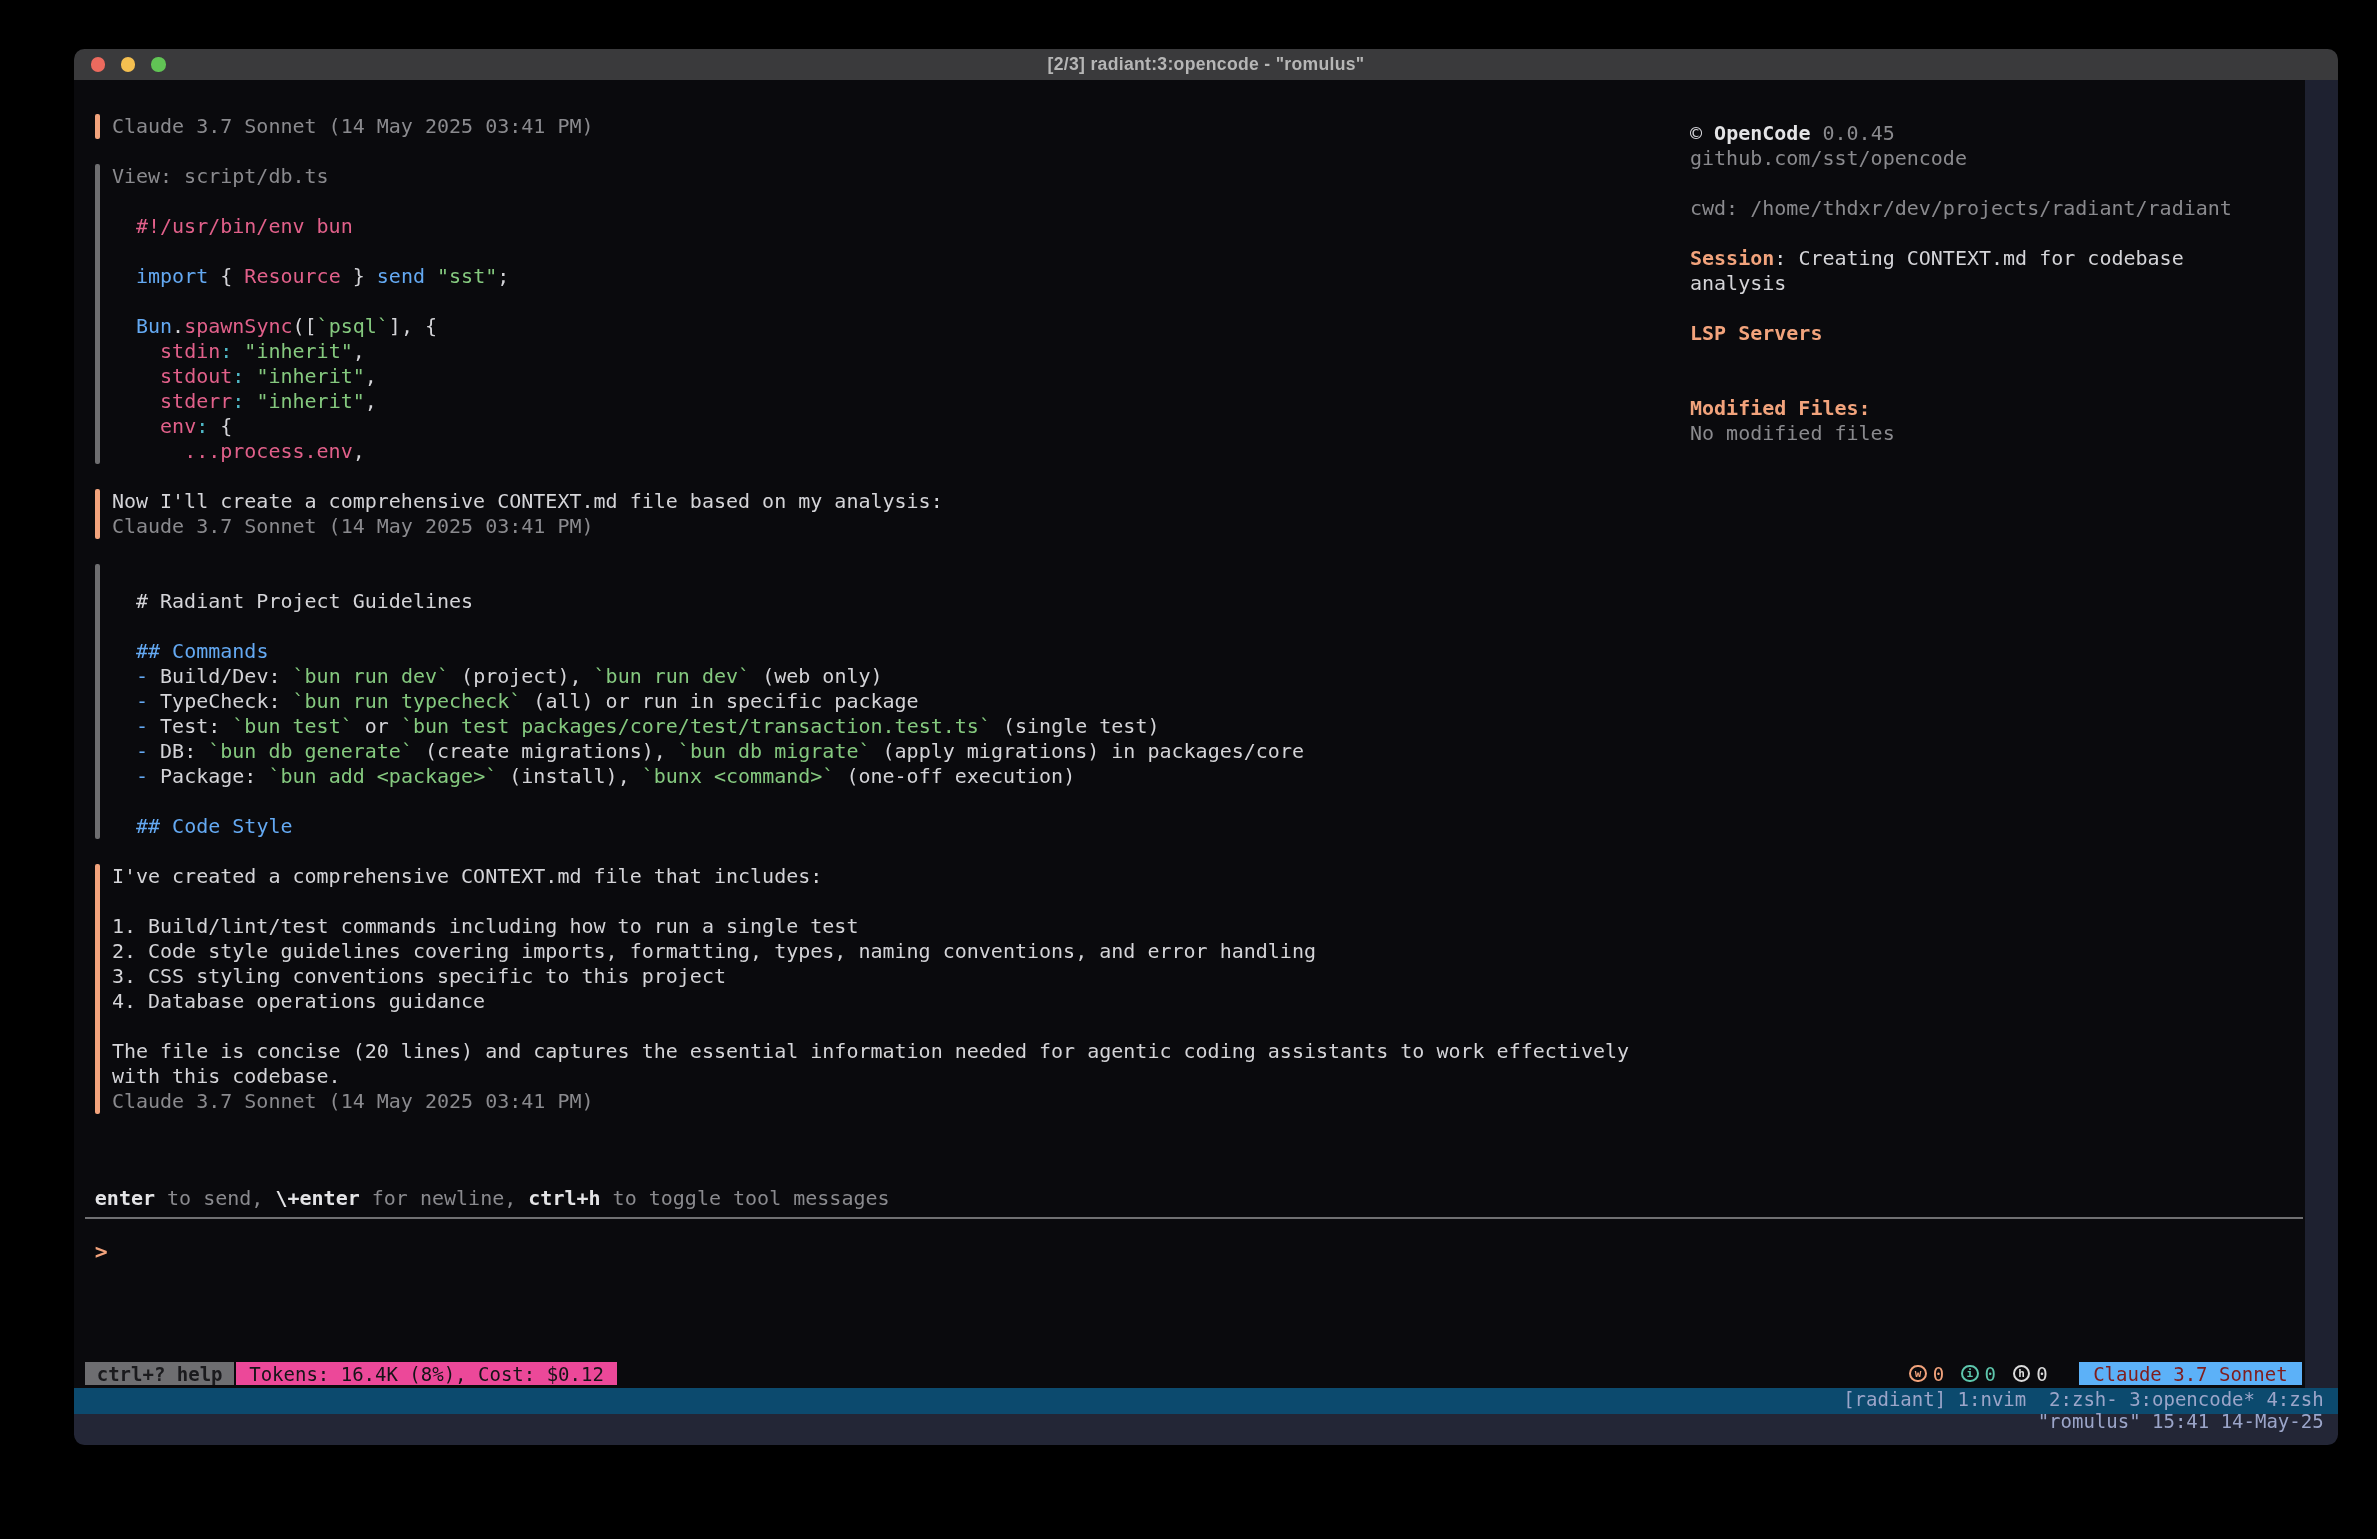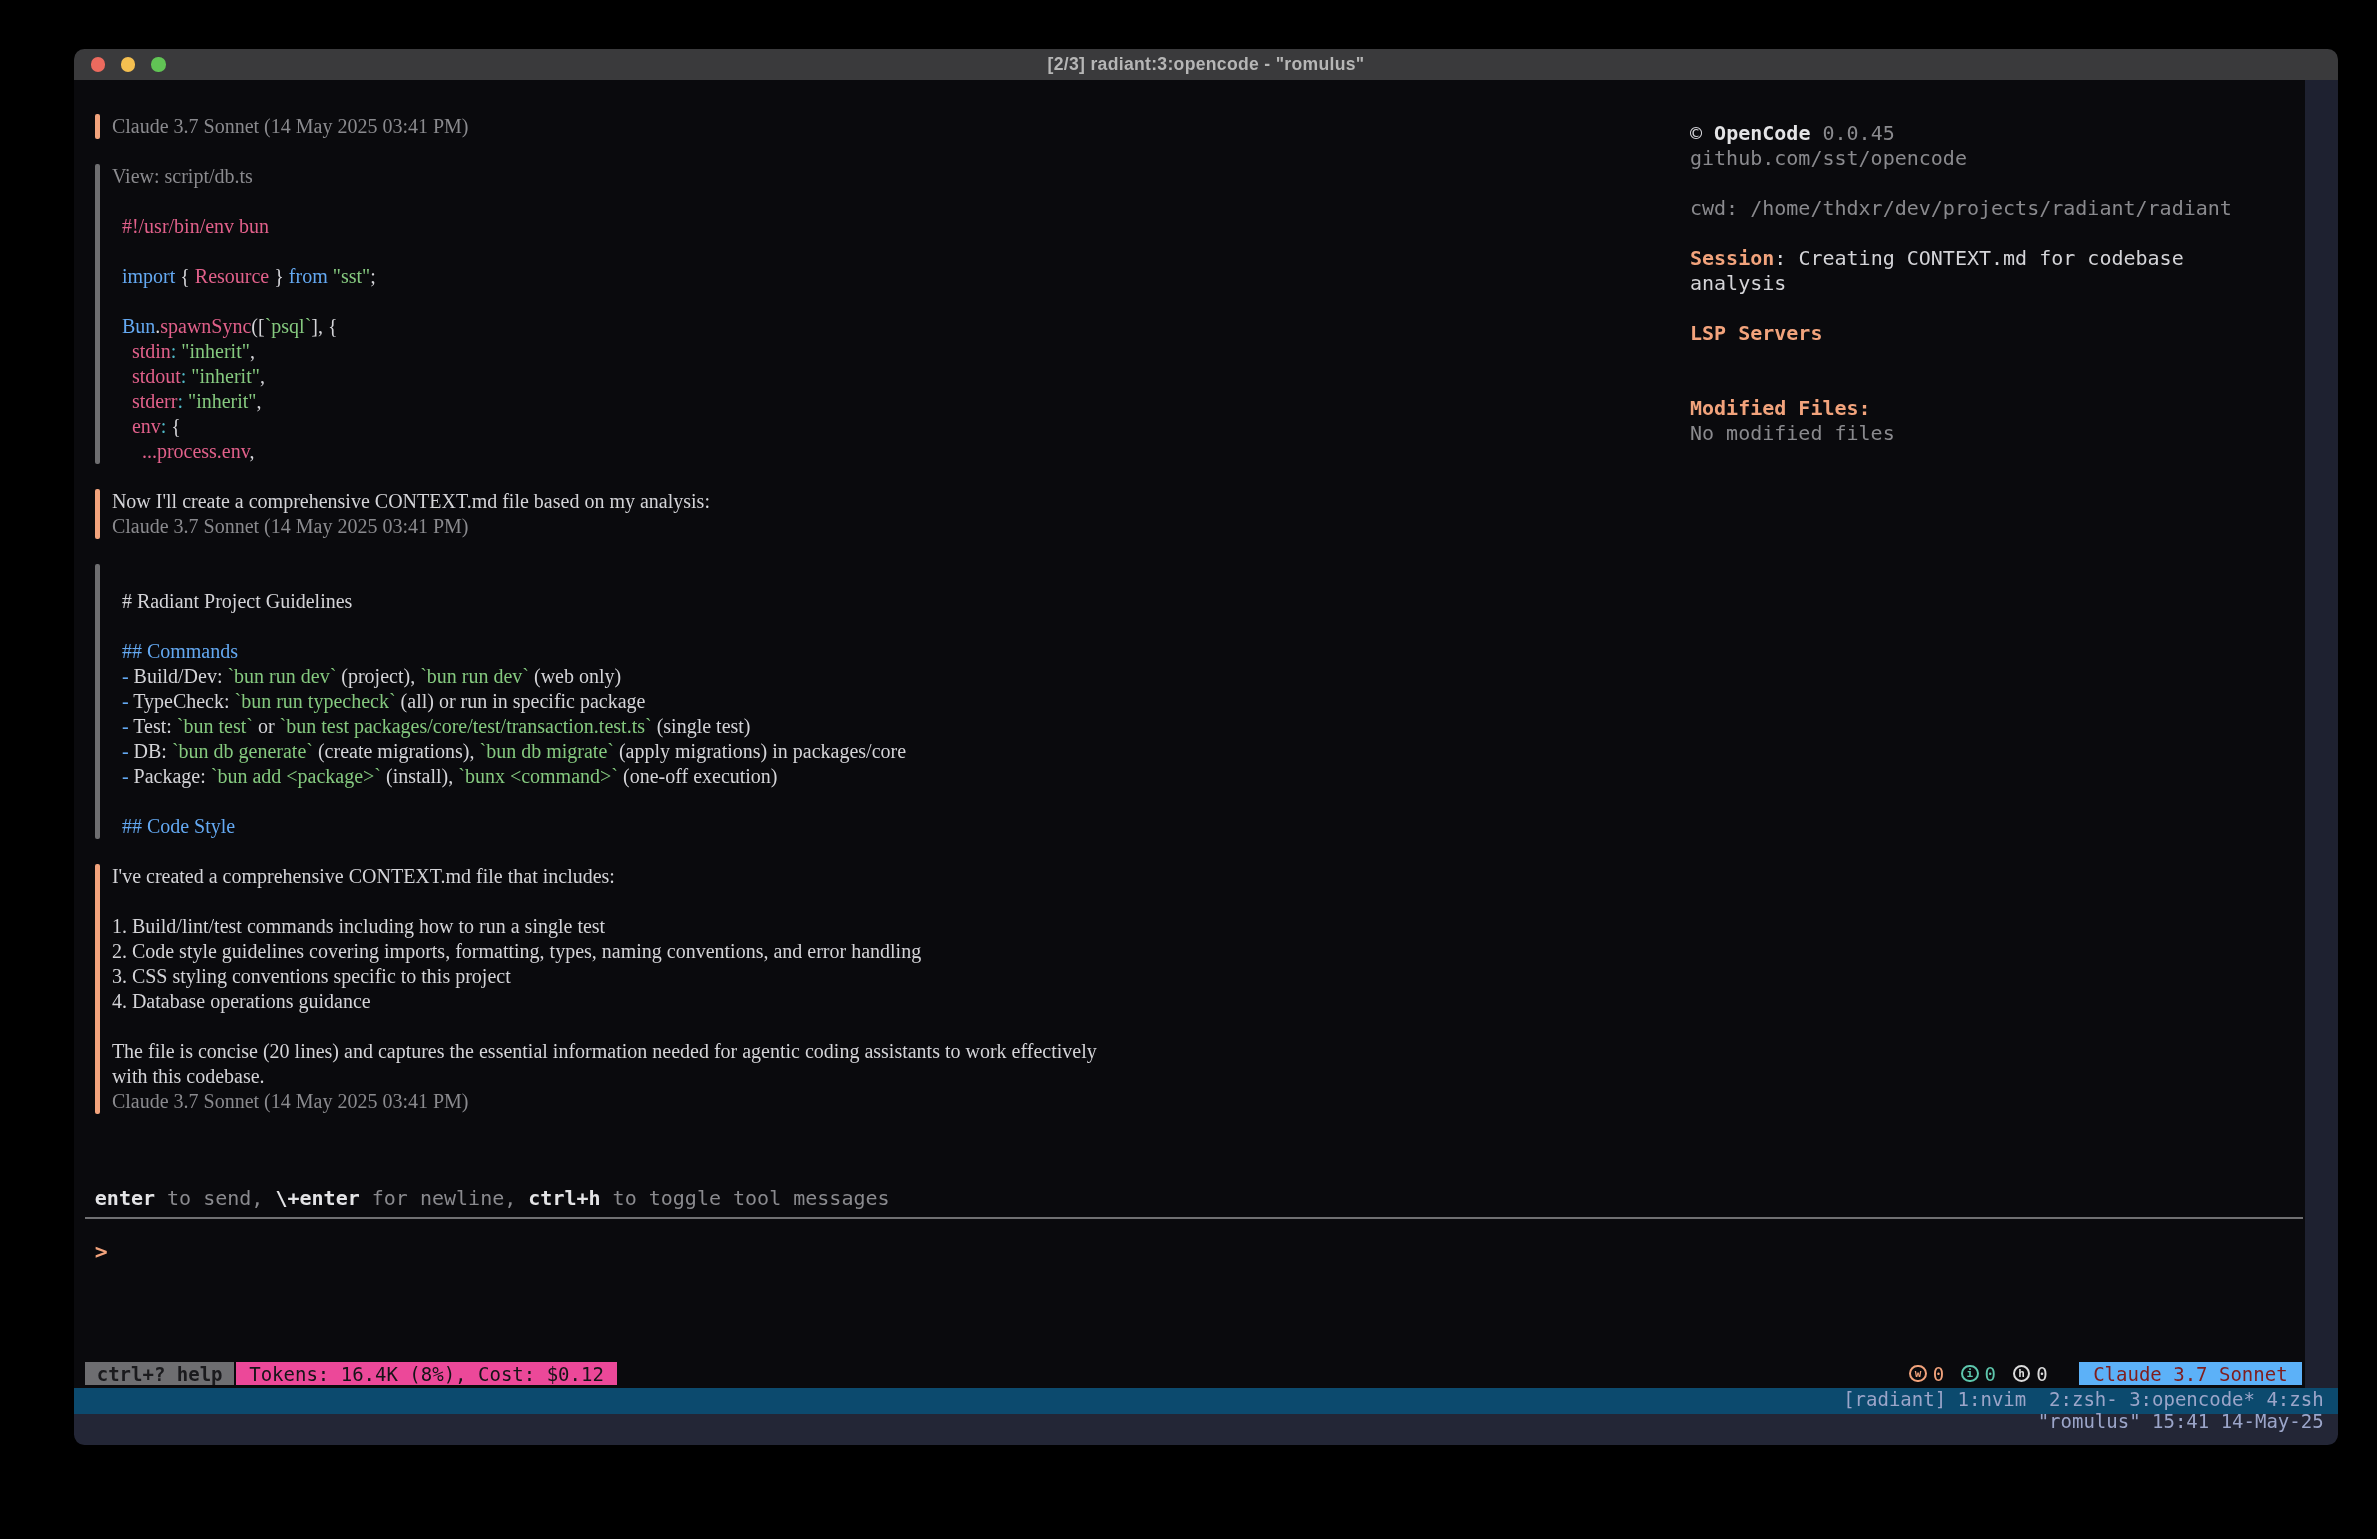--- a/index.html
+++ b/index.html
@@ -24,21 +24,21 @@
   .light{width:14.4px;height:14.4px;border-radius:50%;}
   .light.red{background:#ec6a5e;}
   .light.yellow{background:#f4bf50;}
   .light.green{background:#61c455;}
 
   
   .term{flex:1 1 auto;position:relative;display:flex;flex-direction:column;background:#0a0a0d;}
   .scrollstrip{position:absolute;top:0;right:0;bottom:0;width:33px;background:#1e2130;}
 
   .content-row{flex:1 1 auto;display:flex;padding:34px 0 0 21px;margin-right:33px;overflow:hidden;}
-  .chat{width:1595px;flex:0 0 auto;font-family:Liberation Serif, serif;}
+  .chat{width:1595px;flex:0 0 auto;}
   .sidebar{flex:1 1 auto;padding-top:6.5px;}
 
   .block{display:flex;margin-bottom:25px;}
   .block .bar{flex:0 0 auto;width:5.2px;border-radius:2px;margin-right:11.7px;}
   .bar.orange{background:#f2a37c;}
   .bar.gray{background:#6e6e70;}
   .lines{flex:1 1 auto;}
   .line{height:25px;line-height:25px;white-space:pre;font-size:20px;}
   .side-line{height:25px;line-height:25px;white-space:pre;font-size:20px;}
 
@@ -110,21 +110,21 @@
               <div class="line"><span class="tok c-g">Claude 3.7 Sonnet (14 May 2025 03:41 PM)</span></div>
             </div>
           </div>
           <div class="block">
             <div class="bar gray"></div>
             <div class="lines">
               <div class="line"><span class="tok c-g">View: script/db.ts</span></div>
               <div class="line"></div>
               <div class="line"><span class="tok c-r">  #!/usr/bin/env bun</span></div>
               <div class="line"></div>
-              <div class="line"><span class="tok c-w">  </span><span class="tok c-b">import</span><span class="tok c-w"> { </span><span class="tok c-r">Resource</span><span class="tok c-w"> } </span><span class="tok c-b">from</span><span class="tok c-w"> </span><span class="tok c-gr">"sst"</span><span class="tok c-w">;</span></div>
+              <div class="line"><span class="tok c-w">  </span><span class="tok c-b">import</span><span class="tok c-w"> { </span><span class="tok c-r">Resource</span><span class="tok c-w"> } </span><span class="tok c-b">send</span><span class="tok c-w"> </span><span class="tok c-gr">"sst"</span><span class="tok c-w">;</span></div>
               <div class="line"></div>
               <div class="line"><span class="tok c-w">  </span><span class="tok c-b">Bun</span><span class="tok c-w">.</span><span class="tok c-r">spawnSync</span><span class="tok c-w">([</span><span class="tok c-gr">`psql`</span><span class="tok c-w">], {</span></div>
               <div class="line"><span class="tok c-w">    </span><span class="tok c-r">stdin</span><span class="tok c-t">:</span><span class="tok c-w"> </span><span class="tok c-gr">"inherit"</span><span class="tok c-w">,</span></div>
               <div class="line"><span class="tok c-w">    </span><span class="tok c-r">stdout</span><span class="tok c-t">:</span><span class="tok c-w"> </span><span class="tok c-gr">"inherit"</span><span class="tok c-w">,</span></div>
               <div class="line"><span class="tok c-w">    </span><span class="tok c-r">stderr</span><span class="tok c-t">:</span><span class="tok c-w"> </span><span class="tok c-gr">"inherit"</span><span class="tok c-w">,</span></div>
               <div class="line"><span class="tok c-w">    </span><span class="tok c-r">env</span><span class="tok c-t">:</span><span class="tok c-w"> {</span></div>
               <div class="line"><span class="tok c-w">      </span><span class="tok c-r">...process.env</span><span class="tok c-w">,</span></div>
             </div>
           </div>
           <div class="block">

